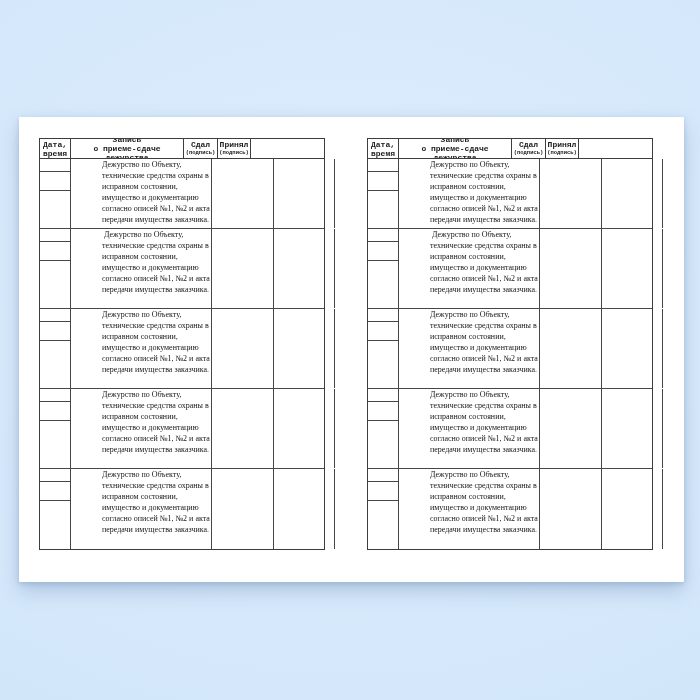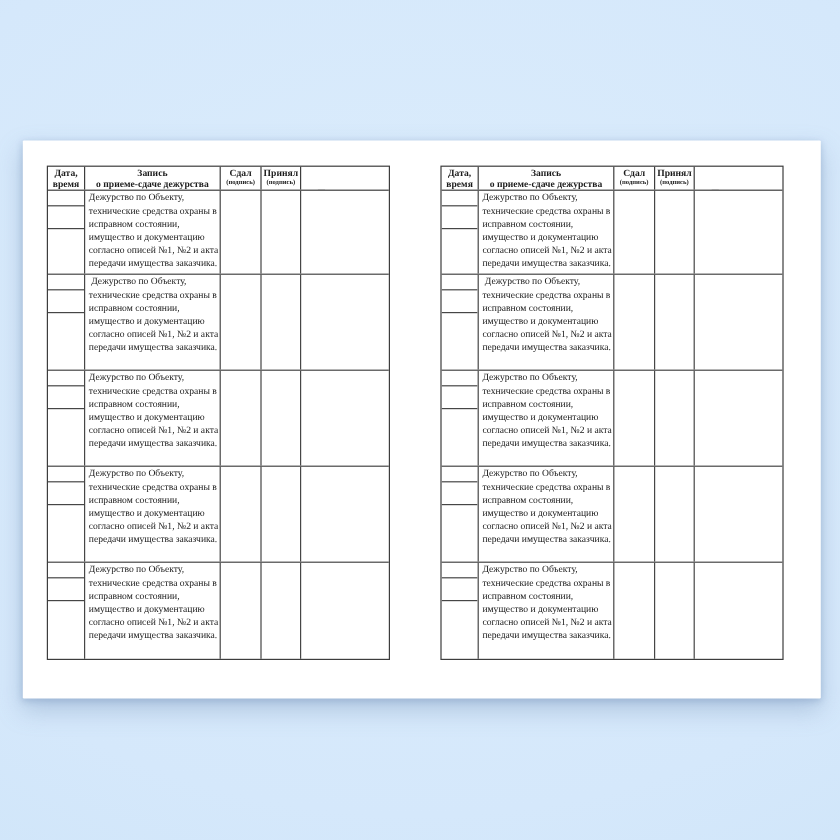--- a/index.html
+++ b/index.html
@@ -22,27 +22,27 @@
   .duty-table.left{left:20px;}
   .duty-table.right{left:348px;}
   .thead,.row{
     display:grid;
     grid-template-columns:31px 113px 34px 33px 1fr;
   }
   .thead{height:20px;border-bottom:1px solid #3d3d3d;box-sizing:border-box;}
   .thead>div{
     border-right:1px solid #3d3d3d;
     display:flex;flex-direction:column;align-items:center;justify-content:center;
-    text-align:center;font-weight:bold;overflow:hidden;
+    text-align:center;font-weight:bold;overflow:hidden;font-family:Liberation Mono, monospace;
   }
   .thead>div:last-child{border-right:none;justify-content:flex-start;padding-top:2px;box-sizing:border-box;margin-top:16px;}
   .hdr-main{font-size:8px;line-height:9px;white-space:pre-line;}
   .hdr-title{font-size:8px;line-height:8px;}
   .hdr-sub{font-size:5.5px;line-height:7px;font-weight:bold;}
-  .row{box-sizing:border-box;border-bottom:1px solid #464646;}
+  .row{box-sizing:border-box;border-bottom:1px solid #464646;gap:28px;}
   .row.h70{height:70px;}
   .row.h80{height:80px;}
   .row:last-child{border-bottom:none;}
   .cell{border-right:1px solid #464646;overflow:hidden;}
   .cell:last-child{border-right:none;}
   .dsub1{height:12px;border-bottom:1px solid #464646;}
   .dsub2{height:18px;border-bottom:1px solid #464646;}
   .record-cell{
     font-size:8px;line-height:11px;white-space:pre-line;
     padding:0 1px 0 3px;color:#161616;

